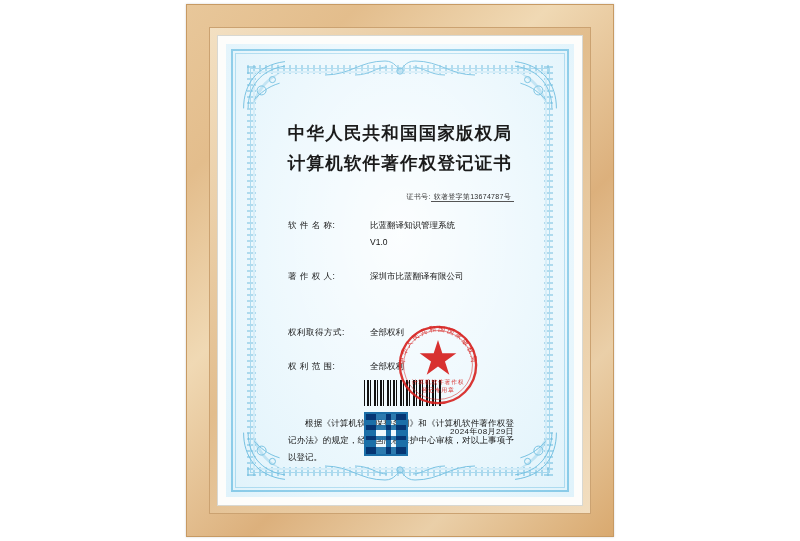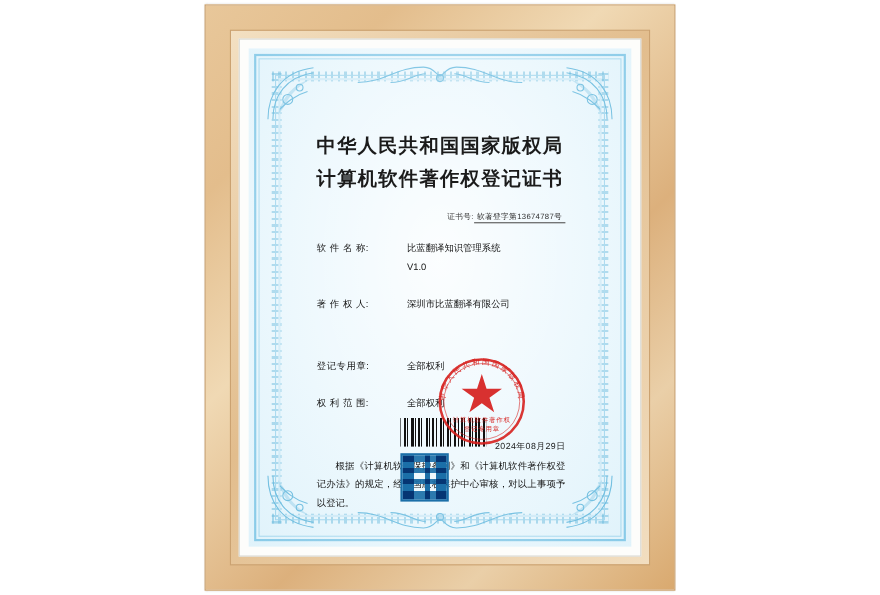--- a/index.html
+++ b/index.html
@@ -243,21 +243,21 @@
     right: 58px;
     bottom: 54px;
     width: 88px;
     height: 88px;
   }
   .seal svg { width: 100%; height: 100%; display: block; }
 
   .sign-date {
     position: absolute;
     right: 26px;
-    bottom: 52px;
+    bottom: 26px;
     font-size: 8px;
     color: #1a1a1a;
     letter-spacing: .4px;
   }
 </style>
 </head>
 <body>
 
 <div id="stage">
 
@@ -357,21 +357,21 @@
 
             <div class="row">
               <div class="label">著 作 权 人:</div>
               <div class="value">深圳市比蓝翻译有限公司</div>
             </div>
 
             <div class="gap-a"></div>
             <div class="gap-b"></div>
 
             <div class="row">
-              <div class="label">登记专用章:</div>
+              <div class="label">权利取得方式:</div>
               <div class="value">全部权利</div>
             </div>
 
             <div class="gap-b"></div>
 
             <div class="row">
               <div class="label">权 利 范 围:</div>
               <div class="value">全部权利</div>
             </div>
 

